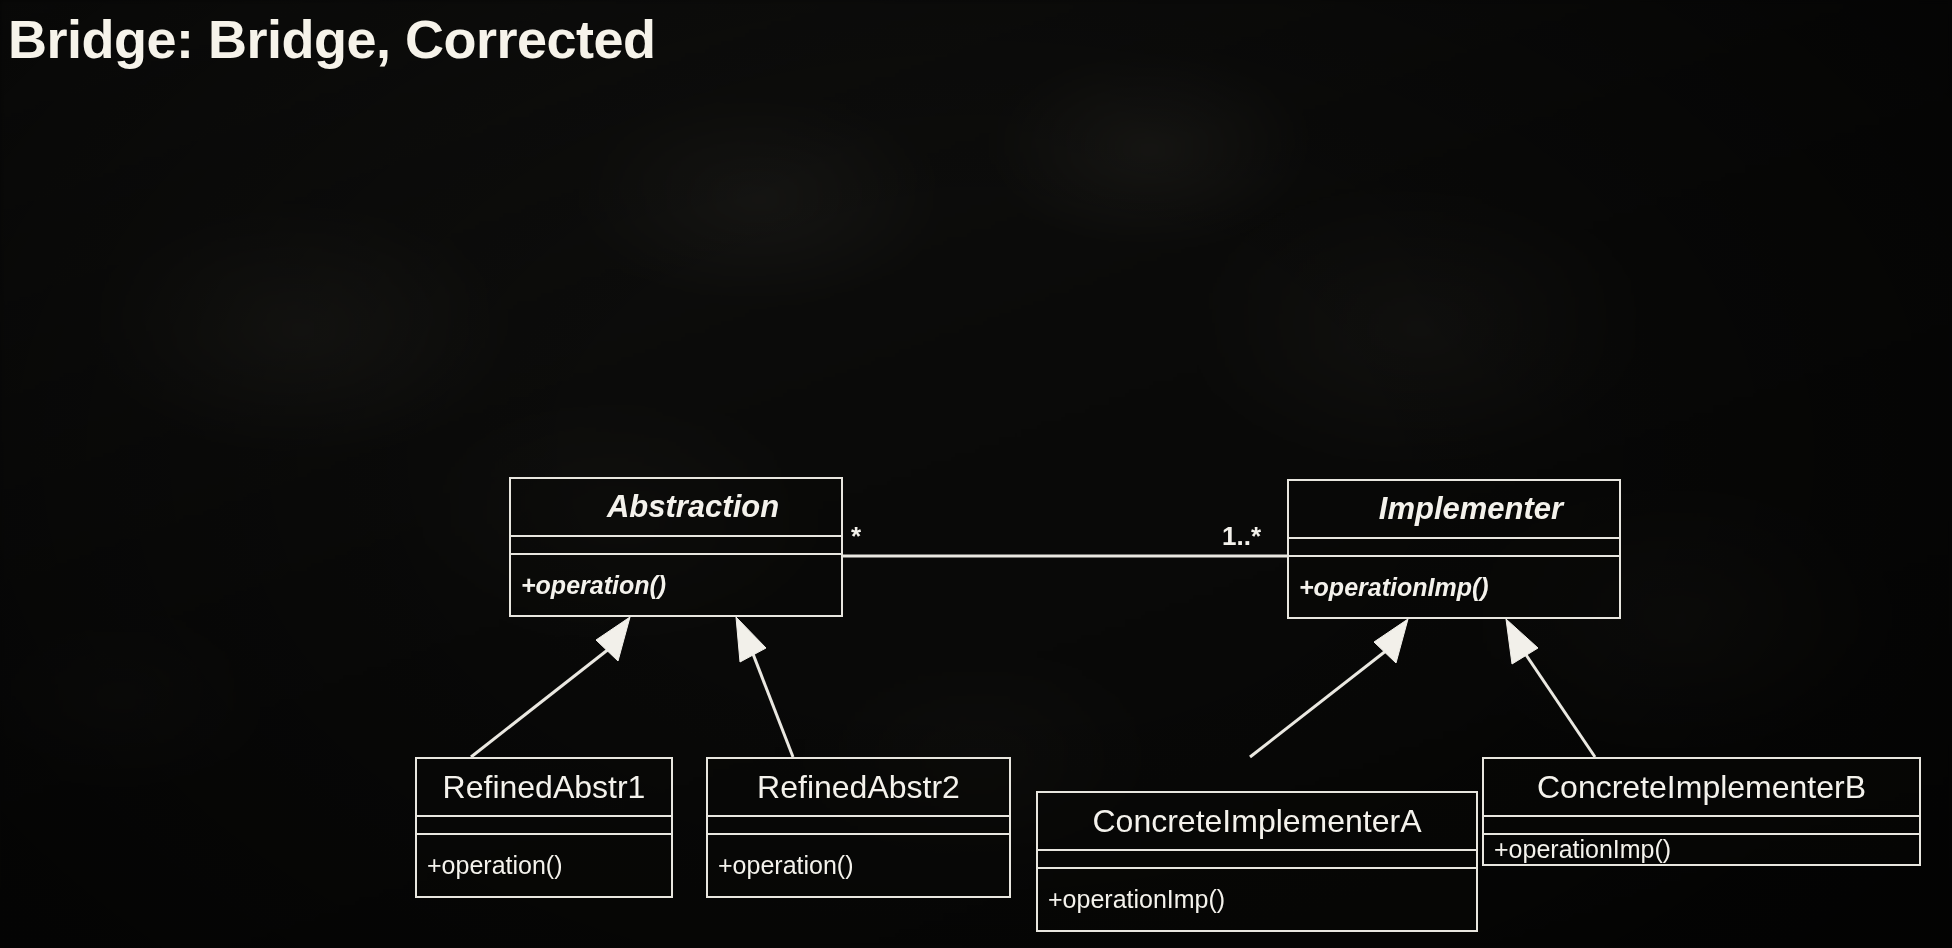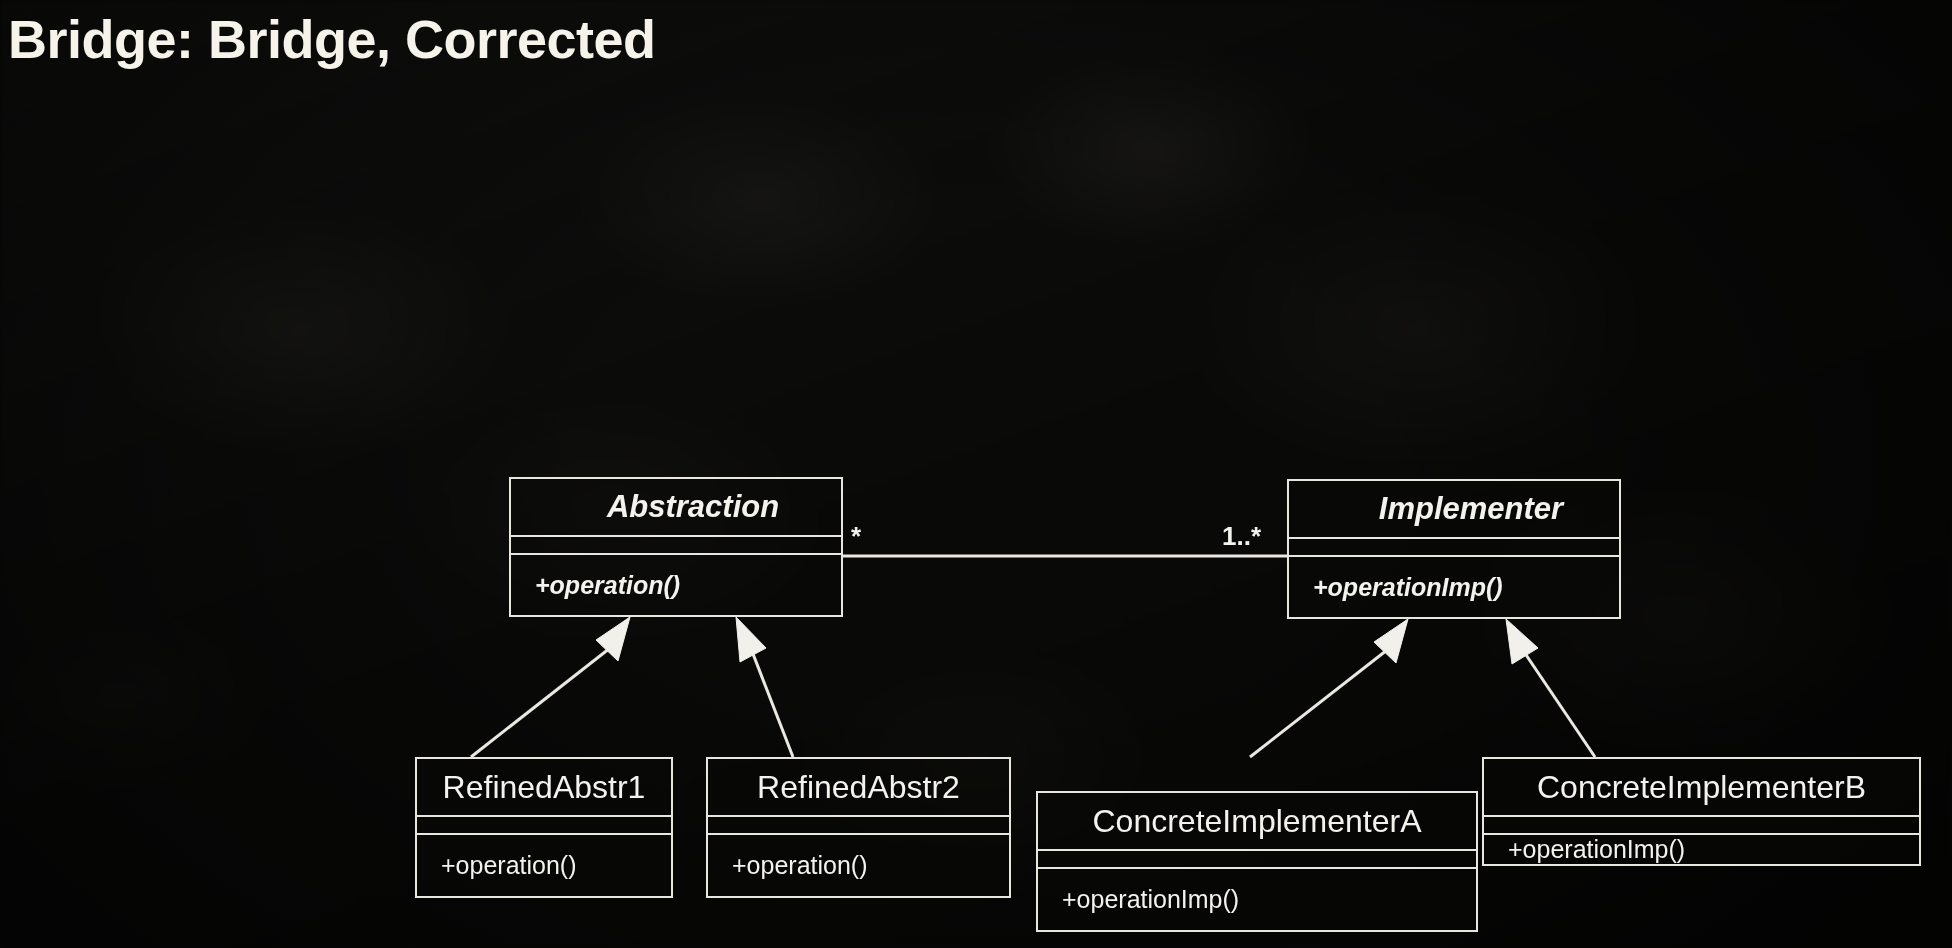--- a/index.html
+++ b/index.html
@@ -80,21 +80,21 @@
     box-sizing: border-box;
   }
   .uml-ops {
     border-top: 2px solid #e8e6df;
     box-sizing: border-box;
     display: flex;
     align-items: center;
     white-space: nowrap;
   }
   .uml-op-text {
-    margin-left: 24px;
+    padding-left: 10px;
   }
 
   
   .abstract .uml-name,
   .abstract .uml-op-text {
     font-style: italic;
     font-weight: bold;
   }
 
   

